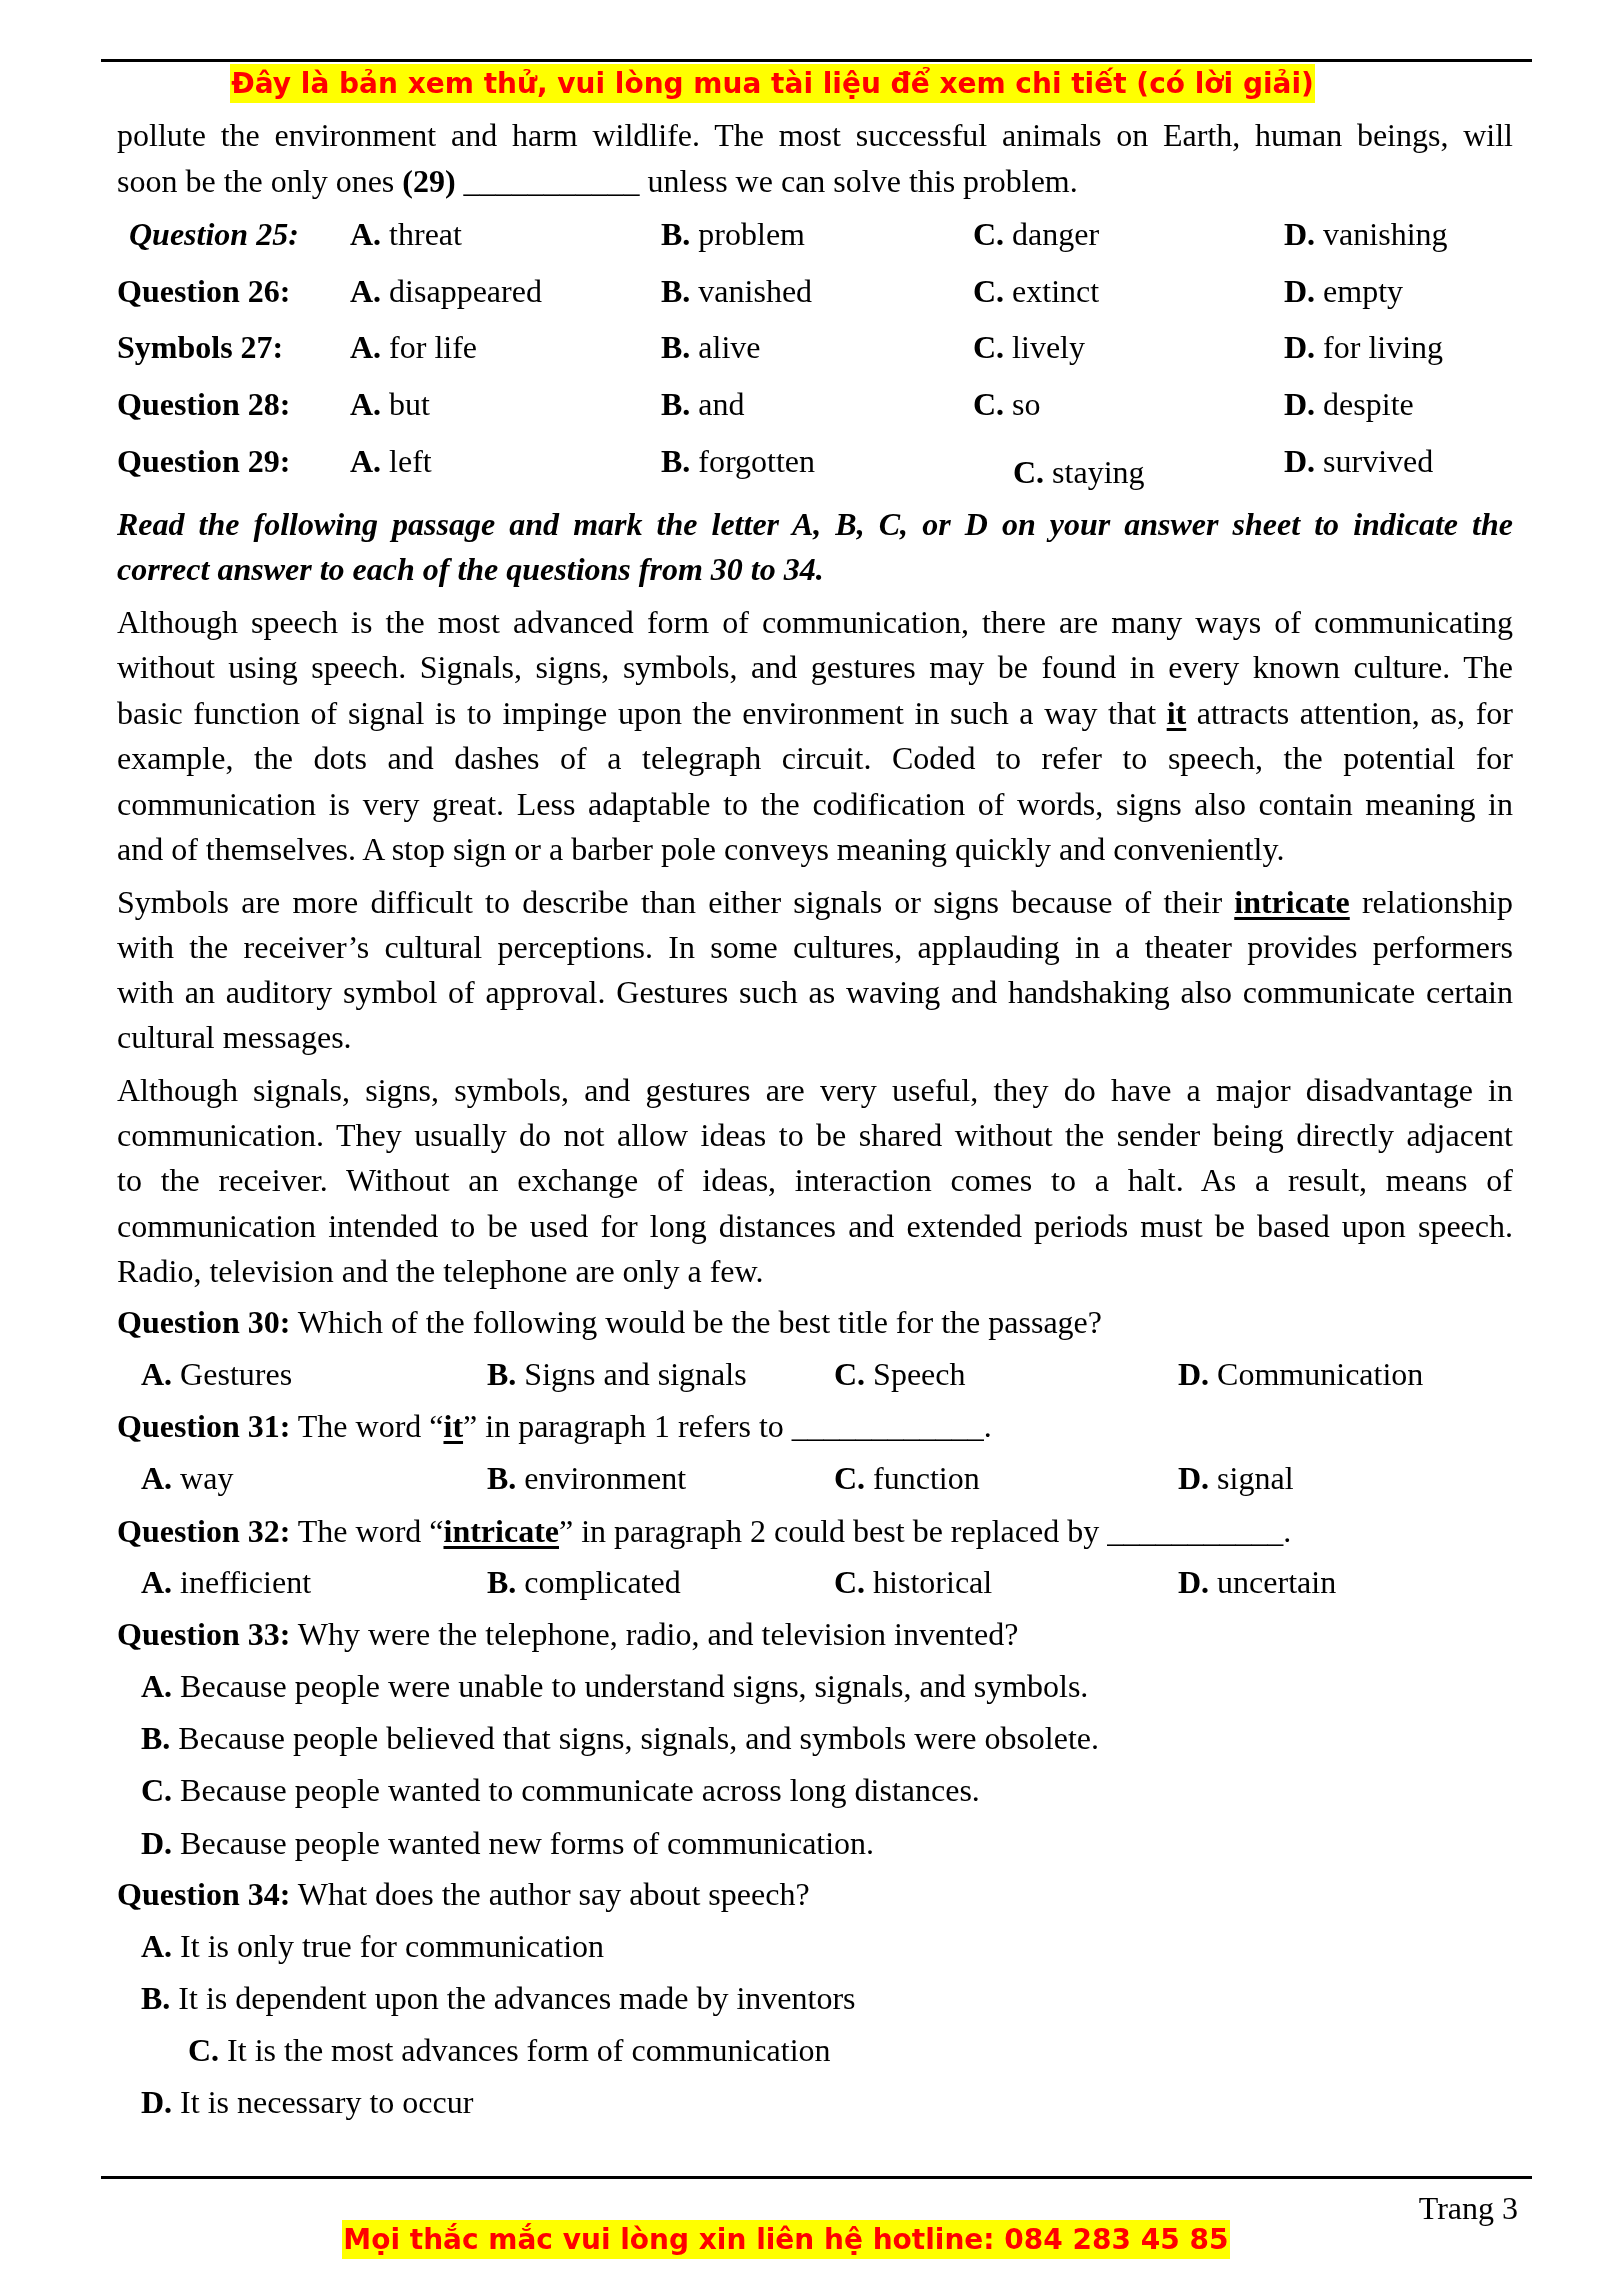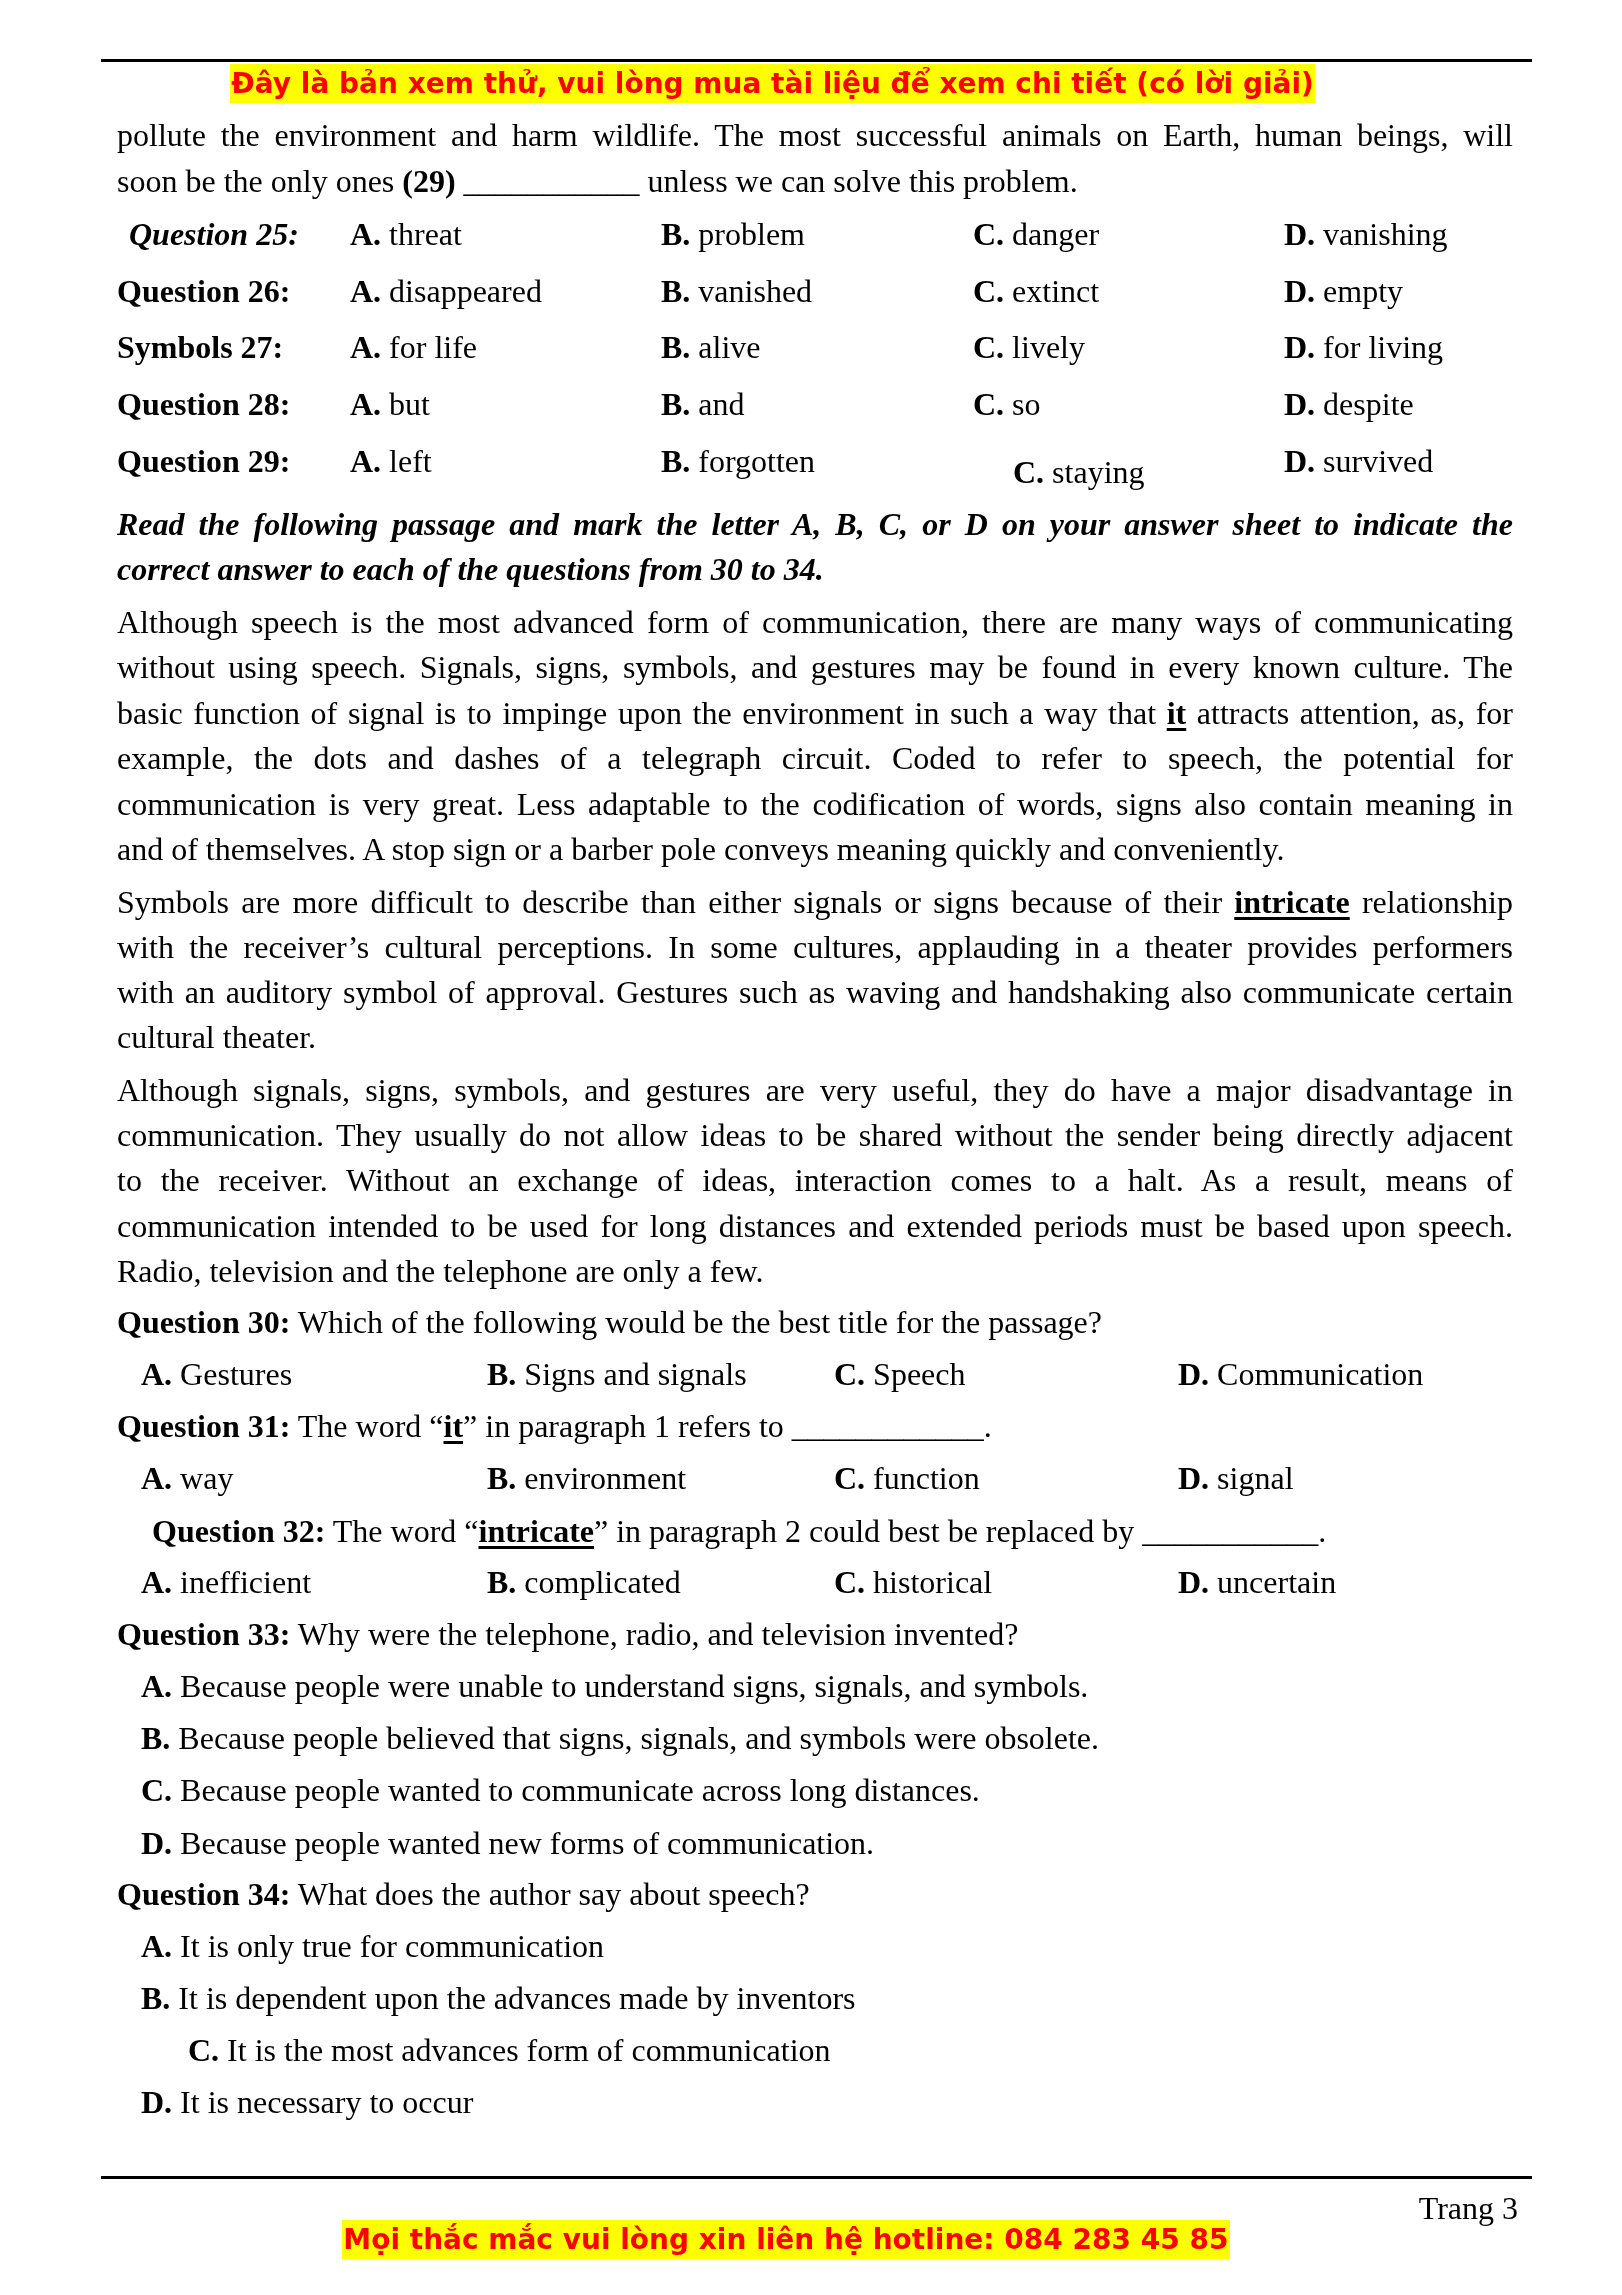--- a/index.html
+++ b/index.html
@@ -69,21 +69,21 @@
 <div class="line just" style="top:603px;">Although speech is the most advanced form of communication, there are many ways of communicating</div>
 <div class="line just" style="top:648px;">without using speech. Signals, signs, symbols, and gestures may be found in every known culture. The</div>
 <div class="line just" style="top:694px;"><span>basic function of signal is to impinge upon the environment in such a way that </span><span class="b u">it</span><span> attracts attention, as, for</span></div>
 <div class="line just" style="top:739px;">example, the dots and dashes of a telegraph circuit. Coded to refer to speech, the potential for</div>
 <div class="line just" style="top:785px;">communication is very great. Less adaptable to the codification of words, signs also contain meaning in</div>
 <div class="line" style="top:830px;">and of themselves. A stop sign or a barber pole conveys meaning quickly and conveniently.</div>
 
 <div class="line just" style="top:883px;"><span>Symbols are more difficult to describe than either signals or signs because of their </span><span class="b u">intricate</span><span> relationship</span></div>
 <div class="line just" style="top:928px;">with the receiver’s cultural perceptions. In some cultures, applauding in a theater provides performers</div>
 <div class="line just" style="top:973px;">with an auditory symbol of approval. Gestures such as waving and handshaking also communicate certain</div>
-<div class="line" style="top:1018px;">cultural theater.</div>
+<div class="line" style="top:1018px;">cultural messages.</div>
 
 <div class="line just" style="top:1071px;">Although signals, signs, symbols, and gestures are very useful, they do have a major disadvantage in</div>
 <div class="line just" style="top:1116px;">communication. They usually do not allow ideas to be shared without the sender being directly adjacent</div>
 <div class="line just" style="top:1161px;">to the receiver. Without an exchange of ideas, interaction comes to a halt. As a result, means of</div>
 <div class="line just" style="top:1207px;">communication intended to be used for long distances and extended periods must be based upon speech.</div>
 <div class="line" style="top:1252px;">Radio, television and the telephone are only a few.</div>
 
 <div class="line" style="top:1303px;"><span class="b">Question 30:</span><span> Which of the following would be the best title for the passage?</span></div>
 <div class="row" style="top:1355px;">
   <span class="cell" style="left:24px;"><b>A.</b><span> Gestures</span></span>
@@ -93,21 +93,21 @@
 </div>
 
 <div class="line" style="top:1407px;"><span class="b">Question 31:</span><span> The word “</span><span class="b u">it</span><span>” in paragraph 1 refers to </span><span>____________</span><span>.</span></div>
 <div class="row" style="top:1459px;">
   <span class="cell" style="left:24px;"><b>A.</b><span> way</span></span>
   <span class="cell" style="left:370px;"><b>B.</b><span> environment</span></span>
   <span class="cell" style="left:717px;"><b>C.</b><span> function</span></span>
   <span class="cell" style="left:1061px;"><b>D.</b><span> signal</span></span>
 </div>
 
-<div class="line" style="top:1512px;margin-left:35px;"><span class="b">Question 32:</span><span> The word “</span><span class="b u">intricate</span><span>” in paragraph 2 could best be replaced by </span><span>___________</span><span>.</span></div>
+<div class="line" style="top:1512px;"><span class="b">Question 32:</span><span> The word “</span><span class="b u">intricate</span><span>” in paragraph 2 could best be replaced by </span><span>___________</span><span>.</span></div>
 <div class="row" style="top:1563px;">
   <span class="cell" style="left:24px;"><b>A.</b><span> inefficient</span></span>
   <span class="cell" style="left:370px;"><b>B.</b><span> complicated</span></span>
   <span class="cell" style="left:717px;"><b>C.</b><span> historical</span></span>
   <span class="cell" style="left:1061px;"><b>D.</b><span> uncertain</span></span>
 </div>
 
 <div class="line" style="top:1615px;"><span class="b">Question 33:</span><span> Why were the telephone, radio, and television invented?</span></div>
 <div class="opt-line" style="top:1667px;"><b>A.</b><span> Because people were unable to understand signs, signals, and symbols.</span></div>
 <div class="opt-line" style="top:1719px;"><b>B.</b><span> Because people believed that signs, signals, and symbols were obsolete.</span></div>

